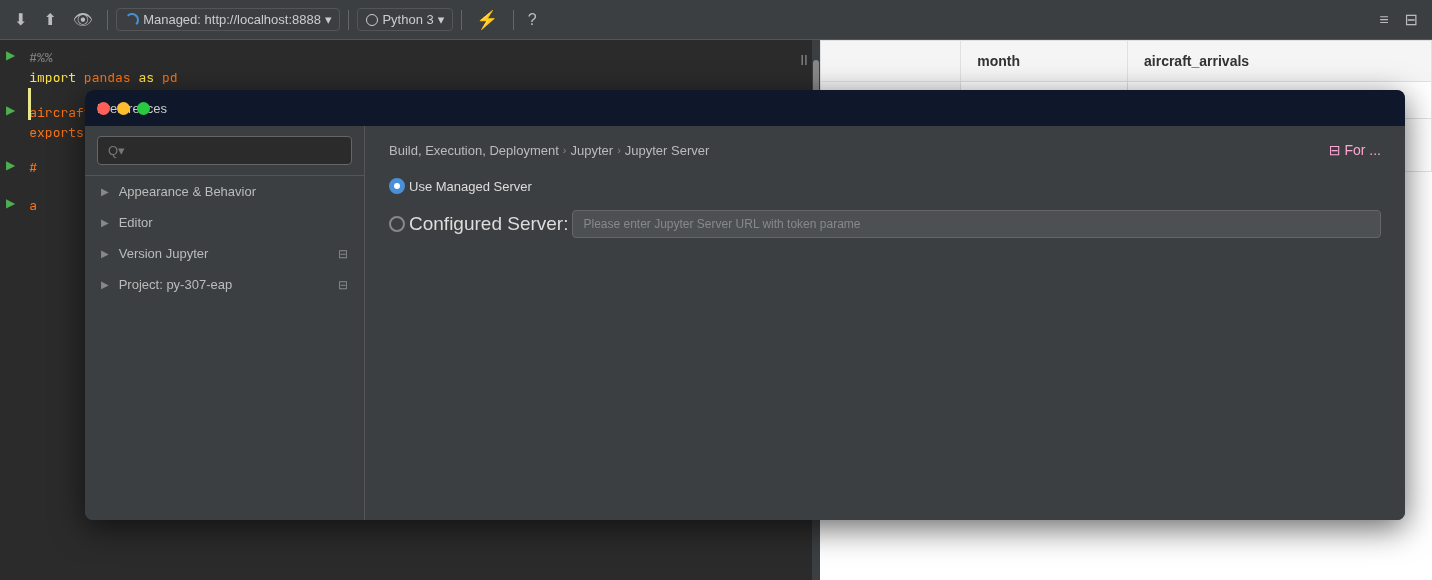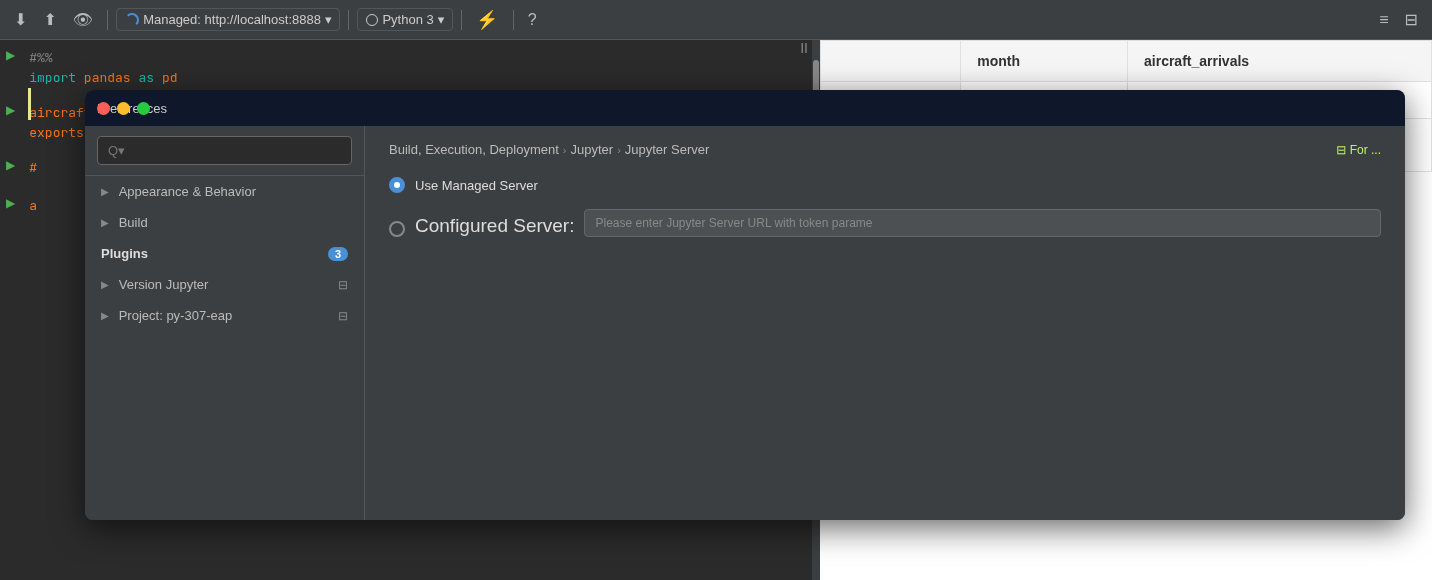--- a/index.html
+++ b/index.html
@@ -106,21 +106,21 @@
     }
     .cell-content {
       flex: 1;
       font-family: 'JetBrains Mono', 'Courier New', monospace;
       font-size: 13px;
       line-height: 1.5;
       padding: 4px 8px;
       color: #a9b7c6;
     }
     .code-comment { color: #808080; }
-    .code-keyword { color: #14b8a6; }
+    .code-keyword { color: #fde047; }
     .code-string { color: #6a8759; }
     .code-default { color: #f97316; }
 
     
     .scroll-bar {
       position: absolute;
       right: 0; top: 0;
       width: 8px; height: 100%;
       background: #3c3f41;
     }
@@ -290,29 +290,29 @@
       display: flex;
       align-items: center;
       font-size: 13px;
       color: #bbb;
       margin-bottom: 20px;
       gap: 4px;
     }
     .breadcrumb-sep { color: #888; font-size: 11px; }
     .breadcrumb-for {
       margin-left: auto;
-      font-size: 12px;
-      color: #bef264;
+      font-size: 14px;
+      color: #f9a8d4;
     }
 
     .option-row {
       display: flex;
-      align-items: flex-end;
+      align-items: center;
       margin-bottom: 16px;
-      gap: 10px;
+      gap: 4px;
     }
     .radio-btn {
       width: 16px; height: 16px;
       border-radius: 50%;
       border: 2px solid #888;
       display: flex; align-items: center; justify-content: center;
       flex-shrink: 0;
       cursor: pointer;
     }
     .radio-btn.selected {
@@ -345,21 +345,21 @@
       padding: 6px 10px;
       color: #e5e5e5;
       font-size: 12px;
       outline: none;
     }
     .url-input::placeholder { color: #888; }
 
     
     .pause-indicator {
       position: absolute;
-      right: 12px; top: 0;
+      right: 12px; top: 12px;
       color: #888;
       font-size: 14px;
     }
   </style>
 </head>
 <body>
 
 <div class="toolbar">
   <button class="toolbar-btn">⬇</button>
   <button class="toolbar-btn">⬆</button>
@@ -490,25 +490,21 @@
         <div class="search-box-wrap">
           <input class="search-box" type="text" placeholder="Q▾" style="">
         </div>
 
         <div class="nav-item has-arrow">
           <span class="arrow">▶</span>
           <span>Appearance &amp; Behavior</span>
         </div>
         <div class="nav-item has-arrow">
           <span class="arrow">▶</span>
-          <span>Build</span>
-        </div>
-        <div class="nav-item bold-item">
-          <span>Plugins</span>
-          <span class="badge">3</span>
+          <span>Editor</span>
         </div>
         <div class="nav-item has-arrow">
           <span class="arrow">▶</span>
           <span>Version Jupyter</span>
           <span class="badge-icon">⊟</span>
         </div>
         <div class="nav-item has-arrow">
           <span class="arrow">▶</span>
           <span>Project: py-307-eap</span>
           <span class="badge-icon">⊟</span>

